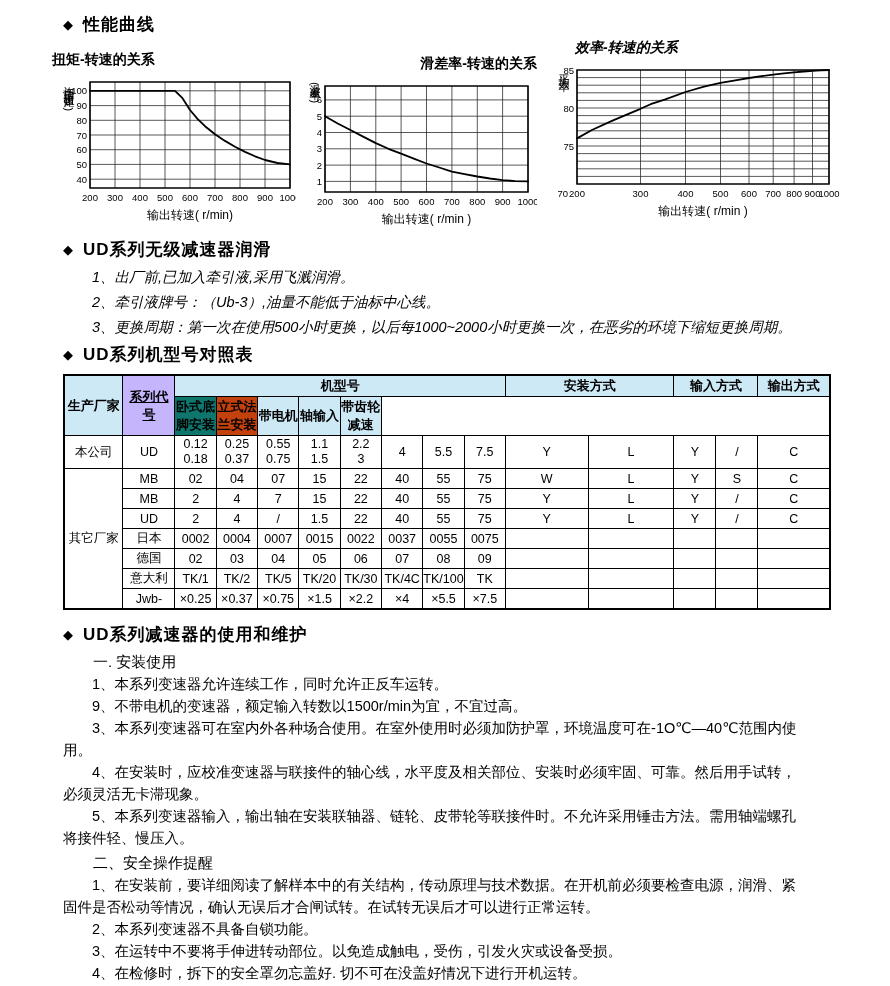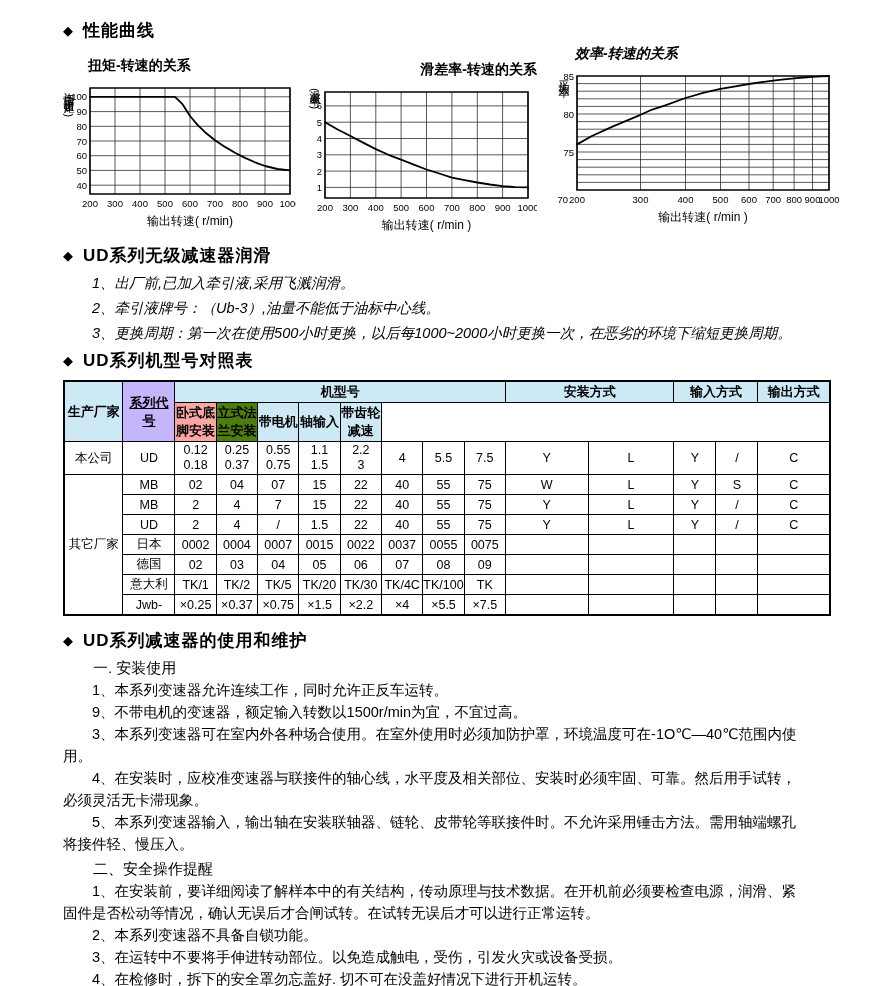--- a/index.html
+++ b/index.html
@@ -1,21 +1,21 @@
 <!DOCTYPE html>
 <html><head>
 <meta charset="utf-8">
 <style>
   html,body{margin:0;padding:0;background:#fff;}
   .page{position:relative;width:890px;height:986px;background:#ffffff;overflow:hidden;
         font-family:"Liberation Sans","DejaVu Sans",sans-serif;color:#000;}
   .heading{font-size:17px;font-weight:bold;margin:0 0 0 63px;letter-spacing:1px;line-height:22px;}
   .heading .diamond{font-size:13px;margin-right:9px;vertical-align:1px;}
   
-  #sec-perf{padding-top:20px;}
+  #sec-perf{padding-top:14px;}
   .charts{position:relative;height:195px;margin-top:2px;}
   .chart{position:absolute;top:0;}
   .chart-title{font-size:14px;font-weight:bold;line-height:18px;margin:0 0 8px 0;}
   .chart-ylabel{position:absolute;writing-mode:vertical-rl;font-size:11px;letter-spacing:2px;line-height:12px;}
   svg{display:block;}
   .grid{stroke:#222;stroke-width:0.75;fill:none;}
   .frame{stroke:#000;stroke-width:1.5;fill:none;}
   .curve{stroke:#000;stroke-width:1.8;fill:none;stroke-linejoin:round;stroke-linecap:round;}
   .tick{font-size:9.5px;fill:#000;}
   .axis-label{font-size:12px;fill:#000;}
@@ -39,21 +39,21 @@
 </style>
 </head>
 <body>
 
 <div class="page">
 
   <section id="sec-perf">
     <h2 class="heading"><span class="diamond">◆</span><span>性能曲线</span></h2>
     <div class="charts" id="charts-row">
       <div class="chart" style="left: 52px; top: 0px;">
-        <div class="chart-title" style="margin-left: 36px; margin-top: 12px;">扭矩-转速的关系</div>
+        <div class="chart-title" style="margin-top: 12px;">扭矩-转速的关系</div>
         <div class="chart-ylabel" style="left: 11px; top: 40px;">许用输出扭矩(%)</div>
         <svg width="244" height="152" viewBox="0 0 244 152">
             <line x1="38.0" y1="6" x2="38.0" y2="112" class="grid"></line>
             <line x1="63.0" y1="6" x2="63.0" y2="112" class="grid"></line>
             <line x1="88.0" y1="6" x2="88.0" y2="112" class="grid"></line>
             <line x1="113.0" y1="6" x2="113.0" y2="112" class="grid"></line>
             <line x1="138.0" y1="6" x2="138.0" y2="112" class="grid"></line>
             <line x1="163.0" y1="6" x2="163.0" y2="112" class="grid"></line>
             <line x1="188.0" y1="6" x2="188.0" y2="112" class="grid"></line>
             <line x1="213.0" y1="6" x2="213.0" y2="112" class="grid"></line>
@@ -205,22 +205,22 @@
       <thead id="t-head">
           <tr>
             <th rowspan="2" style="background: rgb(205, 233, 246); text-align: center;">生产厂家</th>
             <th rowspan="2" style="background: #c4b5fd; text-decoration: underline;">系列代号</th>
             <th colspan="8" style="background: rgb(205, 233, 246);">机型号</th>
             <th colspan="2" style="background: rgb(205, 233, 246);">安装方式</th>
             <th colspan="2" style="background: rgb(205, 233, 246);">输入方式</th>
             <th style="background: rgb(205, 233, 246);">输出方式</th>
           </tr>
           <tr>
-            <th style="background: #fca5a5;">卧式底脚安装</th>
-            <th style="background: #4d7c0f; margin-left: 24px;">立式法兰安装</th>
+            <th style="background: #0f766e;">卧式底脚安装</th>
+            <th style="background: #c2410c; margin-left: 24px;">立式法兰安装</th>
             <th style="background: rgb(205, 233, 246);">带电机</th>
             <th style="background: rgb(205, 233, 246);">轴输入</th>
             <th style="background: rgb(205, 233, 246);">带齿轮减速</th>
           </tr>
         </thead>
       <tbody id="t-body">
           <tr>
             <td rowspan="1">本公司</td>
             <td>UD</td>
             <td class="cell-two">0.12

